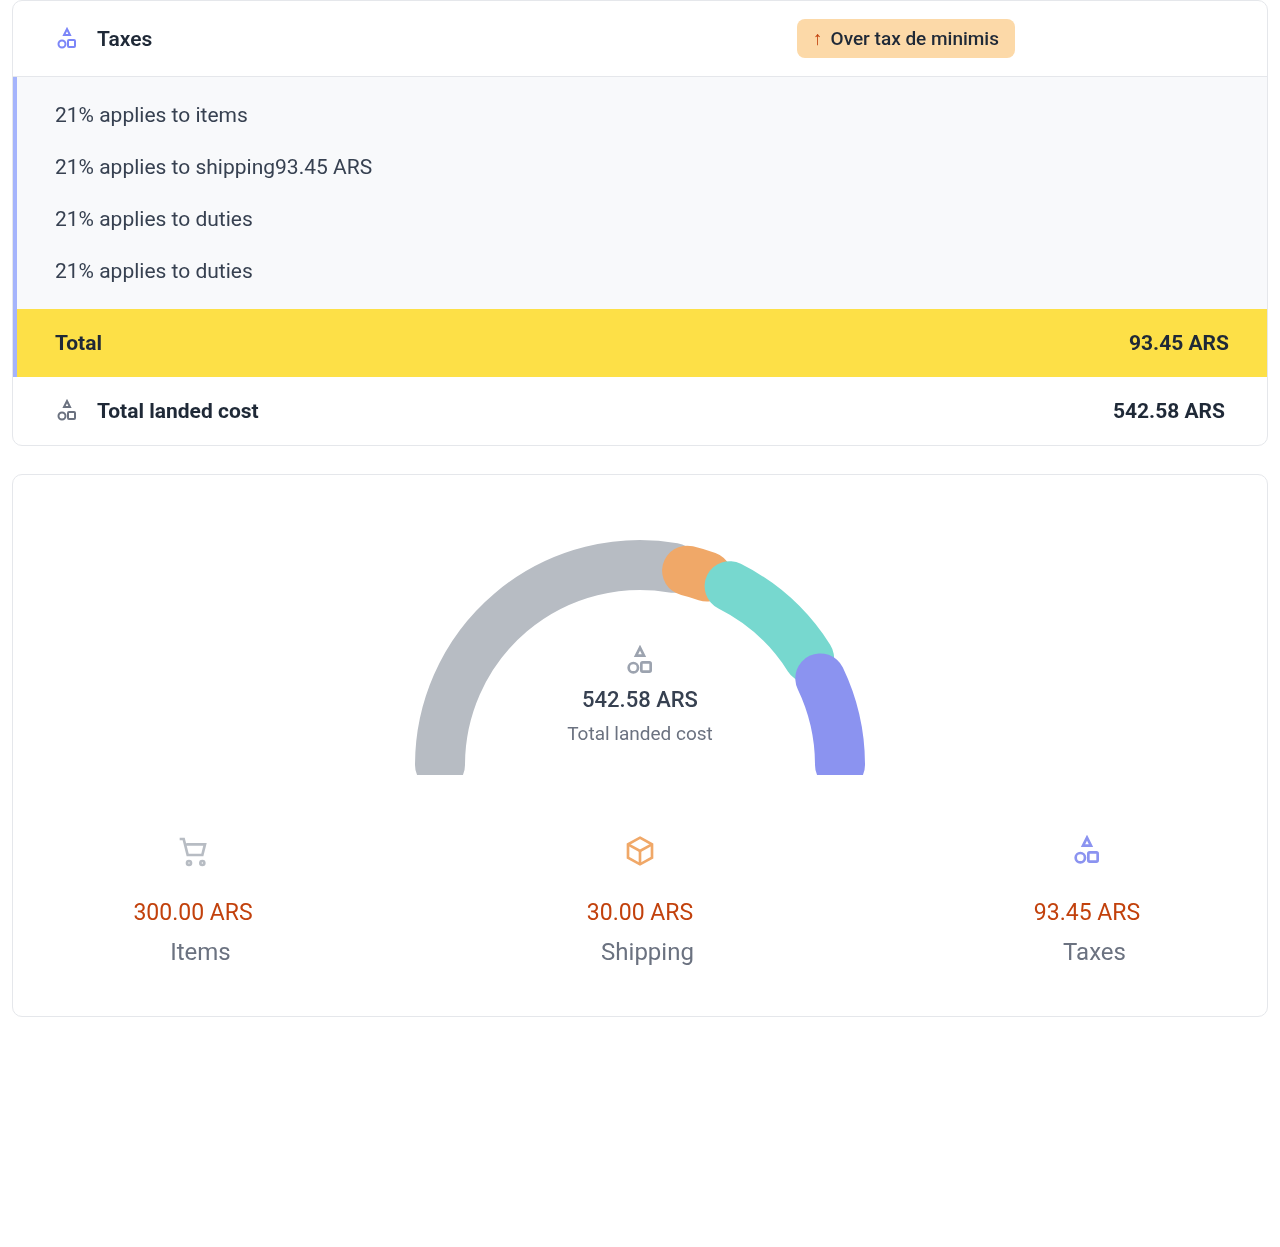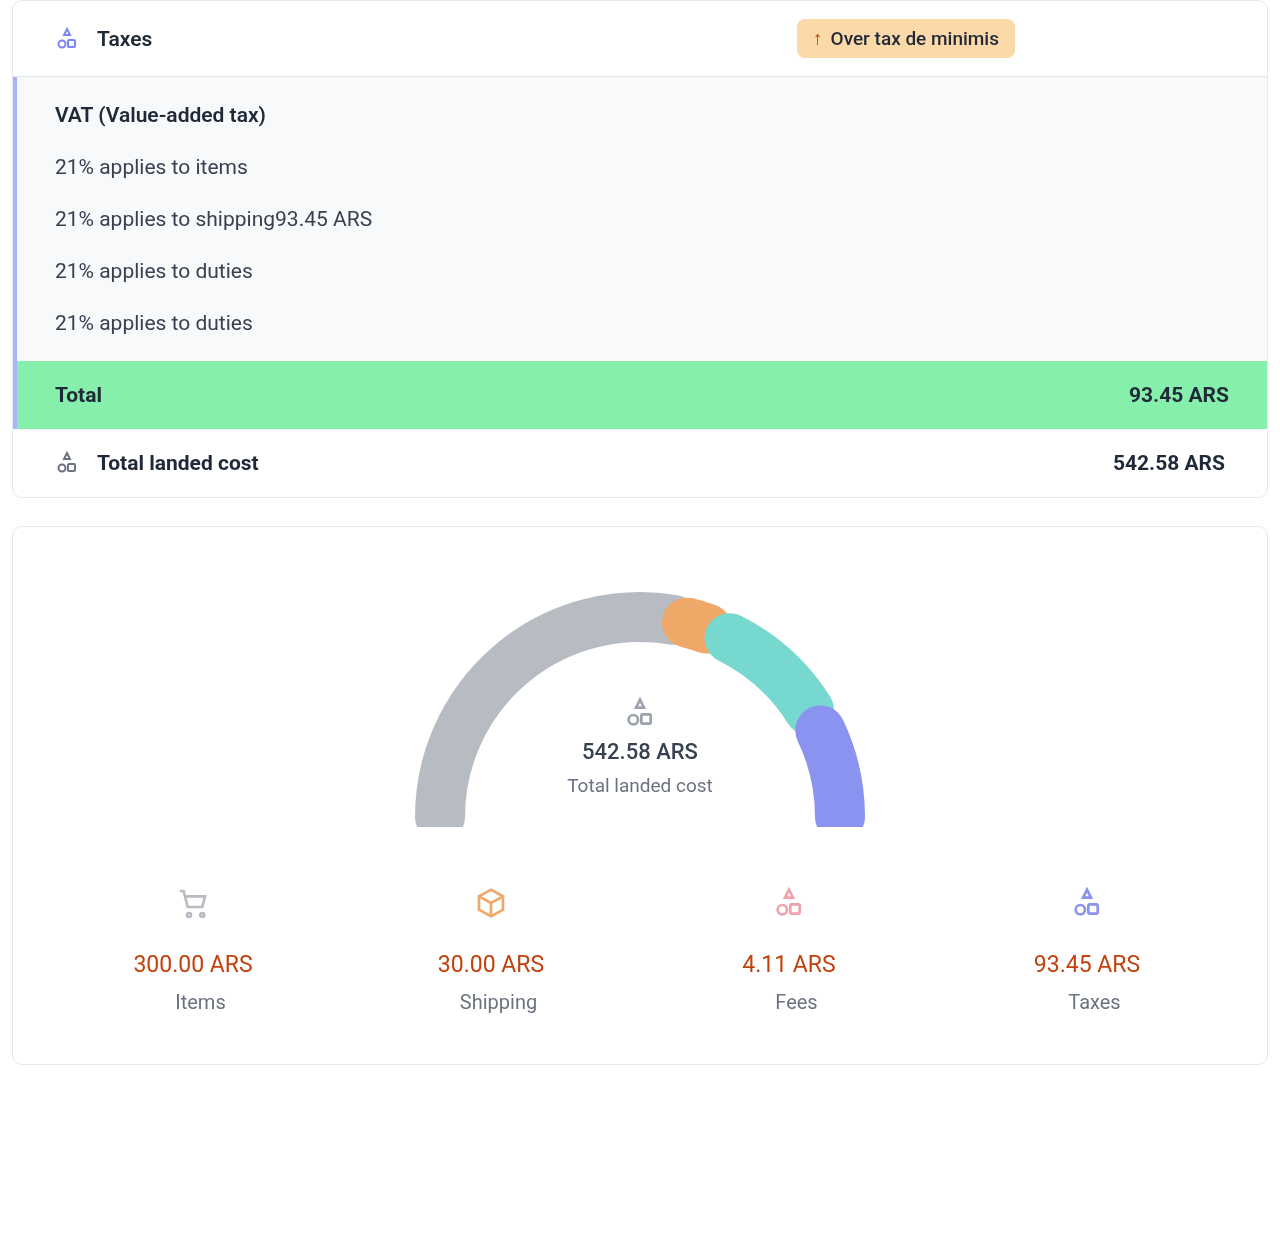--- a/index.html
+++ b/index.html
@@ -67,21 +67,21 @@
 }
 .vat-line {
   font-size: 21px;
   color: #374151;
 }
 .vat-val {
   font-size: 21px;
   color: #374151;
 }
 .total-row {
-  background: #86efac;
+  background: #fde047;
   border-left: 4px solid #a5b4fc;
   display: flex;
   justify-content: space-between;
   align-items: flex-end;
   padding: 22px 38px;
 }
 .total-row .label {
   font-size: 21px;
   font-weight: 700;
   color: #1f2937;
@@ -141,21 +141,21 @@
   align-items: center;
   gap: 12px;
   width: 180px;
 }
 .legend-val {
   font-size: 23px;
   color: #c2410c;
   margin-top: 20px;
 }
 .legend-label {
-  font-size: 20px;
+  font-size: 24px;
   color: #6b7280;
   margin-left: 15px;
 }
 .icon-shapes { display: inline-block; }
 svg { display: block; }
 </style>
 </head>
 <body>
 
 <div class="card">
@@ -168,21 +168,20 @@
       </svg>
     </span>
     <span class="label">Taxes</span>
     <span class="badge">
       <span class="arrow-up">↑</span>
       <span>Over tax de minimis</span>
     </span>
   </div>
 
   <div class="vat-section">
-    <div class="vat-title">VAT (Value-added tax)</div>
     <div class="vat-line">21% applies to items</div>
     <div class="vat-row">
       <div class="vat-line">21% applies to shipping</div>
       <div class="vat-val">93.45 ARS</div>
     </div>
     <div class="vat-line">21% applies to duties</div>
     <div class="vat-line">21% applies to duties</div>
   </div>
 
   <div class="total-row">
@@ -250,31 +249,20 @@
           <path d="M12 2 L21 7 L21 17 L12 22 L3 17 L3 7 Z"></path>
             <path d="M3 7 L12 12 L21 7"></path>
             <path d="M12 12 L12 22"></path>
         </svg>
       </span>
       <div class="legend-val">30.00 ARS</div>
       <div class="legend-label">Shipping</div>
     </div>
     <div class="legend-item">
       <span>
-        <svg width="32" height="32" viewBox="0 0 24 24" fill="none" stroke="#f2a1ac" stroke-width="2">
-          <path d="M12 2 L15 8 L9 8 Z"></path>
-            <circle cx="7" cy="17" r="3.5"></circle>
-            <rect x="13" y="13" width="7" height="7" rx="1"></rect>
-        </svg>
-      </span>
-      <div class="legend-val">4.11 ARS</div>
-      <div class="legend-label">Fees</div>
-    </div>
-    <div class="legend-item">
-      <span>
         <svg width="32" height="32" viewBox="0 0 24 24" fill="none" stroke="#8b93f0" stroke-width="2">
           <path d="M12 2 L15 8 L9 8 Z"></path>
             <circle cx="7" cy="17" r="3.5"></circle>
             <rect x="13" y="13" width="7" height="7" rx="1"></rect>
         </svg>
       </span>
       <div class="legend-val">93.45 ARS</div>
       <div class="legend-label">Taxes</div>
     </div>
   </div>

